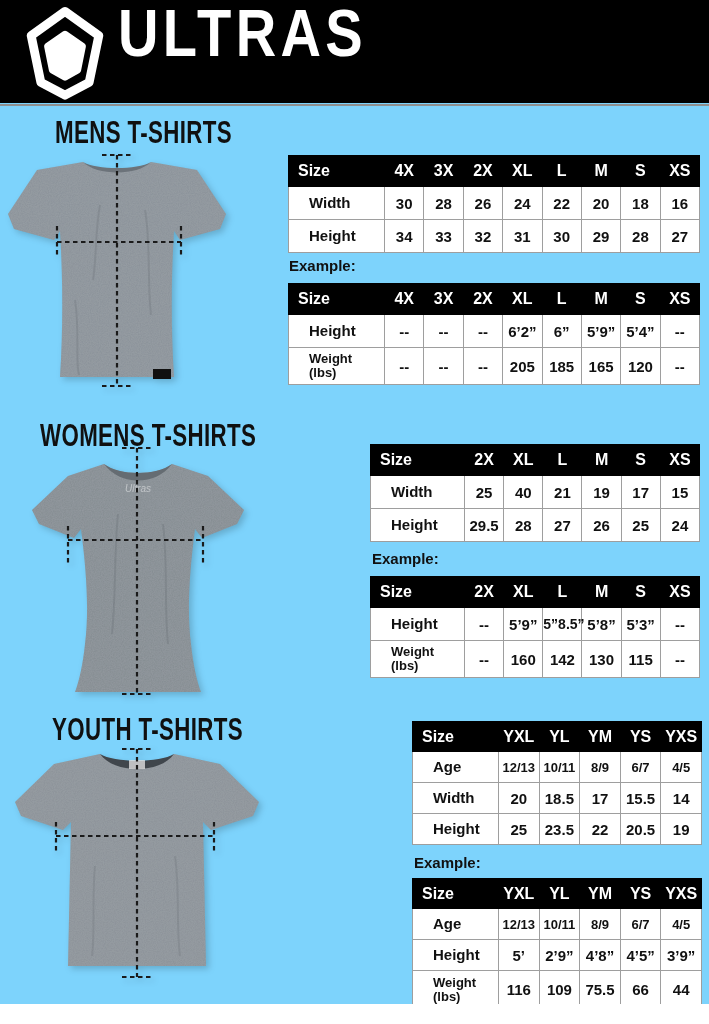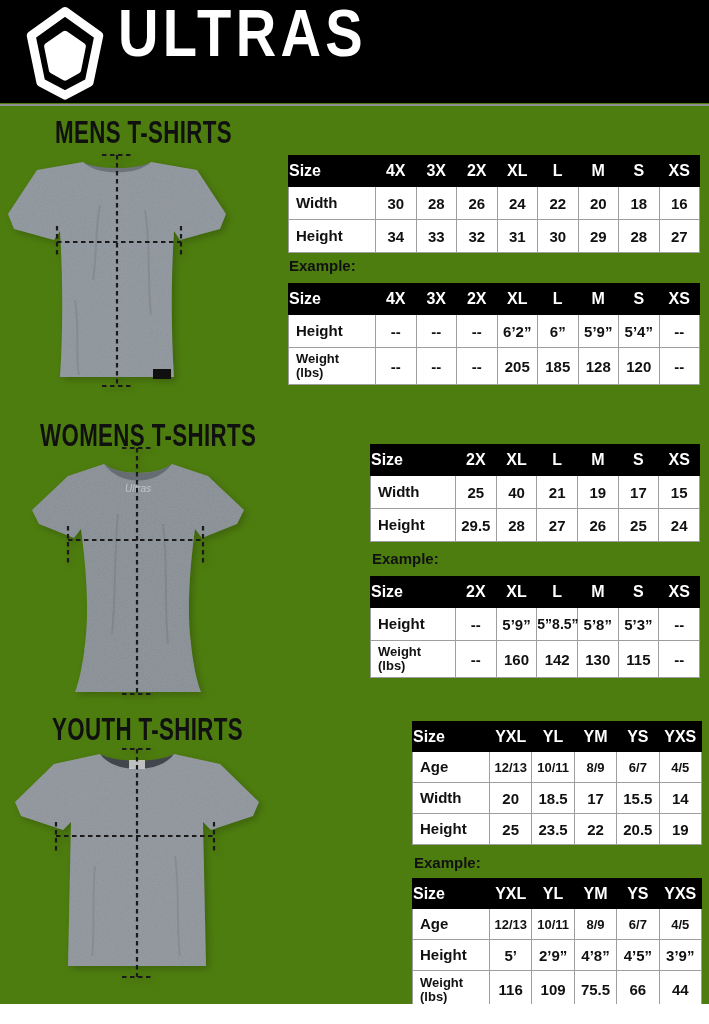--- a/index.html
+++ b/index.html
@@ -1,16 +1,16 @@
 <!DOCTYPE html>
 <html><head>
 <meta charset="utf-8">
 <style>
   html,body{margin:0;padding:0;background:#fff;}
-  #page{position:relative;width:709px;height:1004px;background:#4d7c0f;overflow:hidden;
+  #page{position:relative;width:709px;height:1004px;background:#7dd3fc;overflow:hidden;
         font-family:"Liberation Sans",sans-serif;color:#111;}
 
   
   .hdr{position:absolute;left:0;top:0;width:709px;height:103px;background:#000;}
   .hdr-logo{position:absolute;left:16px;top:5px;}
   .brand{position:absolute;left:118px;top:-6px;color:#fff;font-weight:bold;font-size:66px;
          letter-spacing:5px;transform:scaleX(0.85);transform-origin:left top;line-height:78px;}
   .site{position:absolute;left:123px;top:66px;color:#fff;font-size:25px;letter-spacing:0.5px;}
   .hdr-rule{position:absolute;left:0;top:104px;width:709px;height:2px;background:#8f8f8f;}
 
@@ -24,22 +24,22 @@
   
   .shirt{position:absolute;filter:drop-shadow(3px 3px 3px rgba(0,0,0,0.18));}
   .sh-mens{left:5px;top:150px;}
   .sh-womens{left:28px;top:444px;}
   .sh-youth{left:10px;top:746px;}
 
   
   .size-table{position:absolute;border-collapse:collapse;table-layout:fixed;background:#fff;}
   .size-table th,.size-table td{border:1px solid #9e9e9e;padding:0;}
   .size-table thead th{background:#000;color:#fff;border:1px solid #000;font-size:16px;text-align:center;}
-  .size-table thead th.corner{text-align:left;margin-top:32px;}
-  .size-table tbody th.rowlabel{text-align:left;padding-left:7px;font-size:15px;
+  .size-table thead th.corner{text-align:left;padding-left:9px;margin-top:32px;}
+  .size-table tbody th.rowlabel{text-align:left;padding-left:20px;font-size:15px;
         white-space:pre-line;line-height:1.05;font-weight:bold;}
   .size-table td{text-align:center;font-size:15px;font-weight:bold;white-space:nowrap;}
   .size-table td.small{font-size:14px;}
   .size-table tr{height:33px;}
   .size-table thead tr{height:31px;}
   .size-table tr.tall{height:37px;}
   .size-table tr.tall .rowlabel{font-size:13px;}
   tr[data-label="Age"] td{font-size:13px;margin-top:12px;}
 
   .tb-mens1{left:288px;top:155px;width:412px;}
@@ -225,21 +225,21 @@
           <td>--</td>
         </tr>
         <tr data-label="Weight" class="tall">
           <th class="rowlabel">Weight
 (lbs)</th>
           <td>--</td>
           <td>--</td>
           <td>--</td>
           <td>205</td>
           <td>185</td>
-          <td>128</td>
+          <td>165</td>
           <td>120</td>
           <td>--</td>
         </tr>
       </tbody>
     </table>
 
   <table class="size-table tb-womens1">
       <thead>
         <tr>
           <th class="corner">Size</th>

